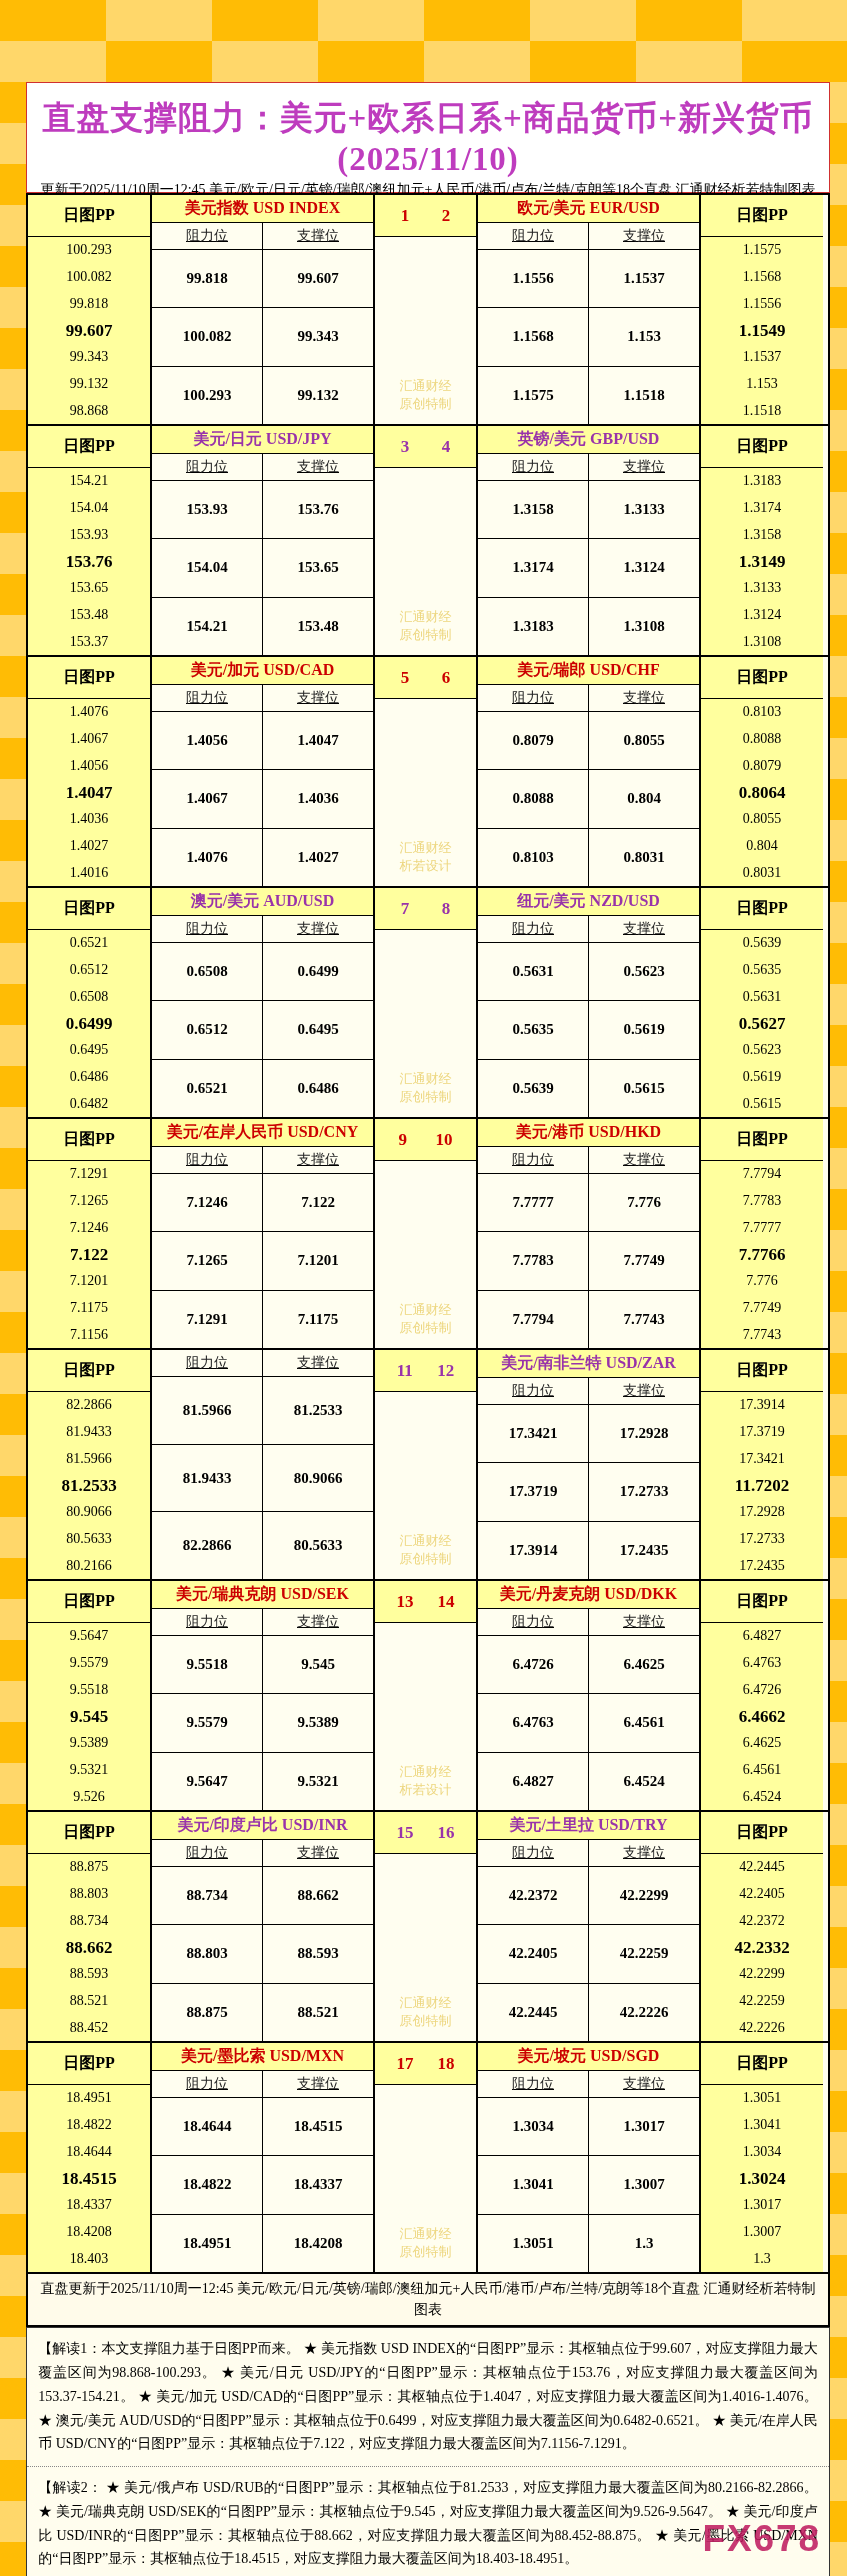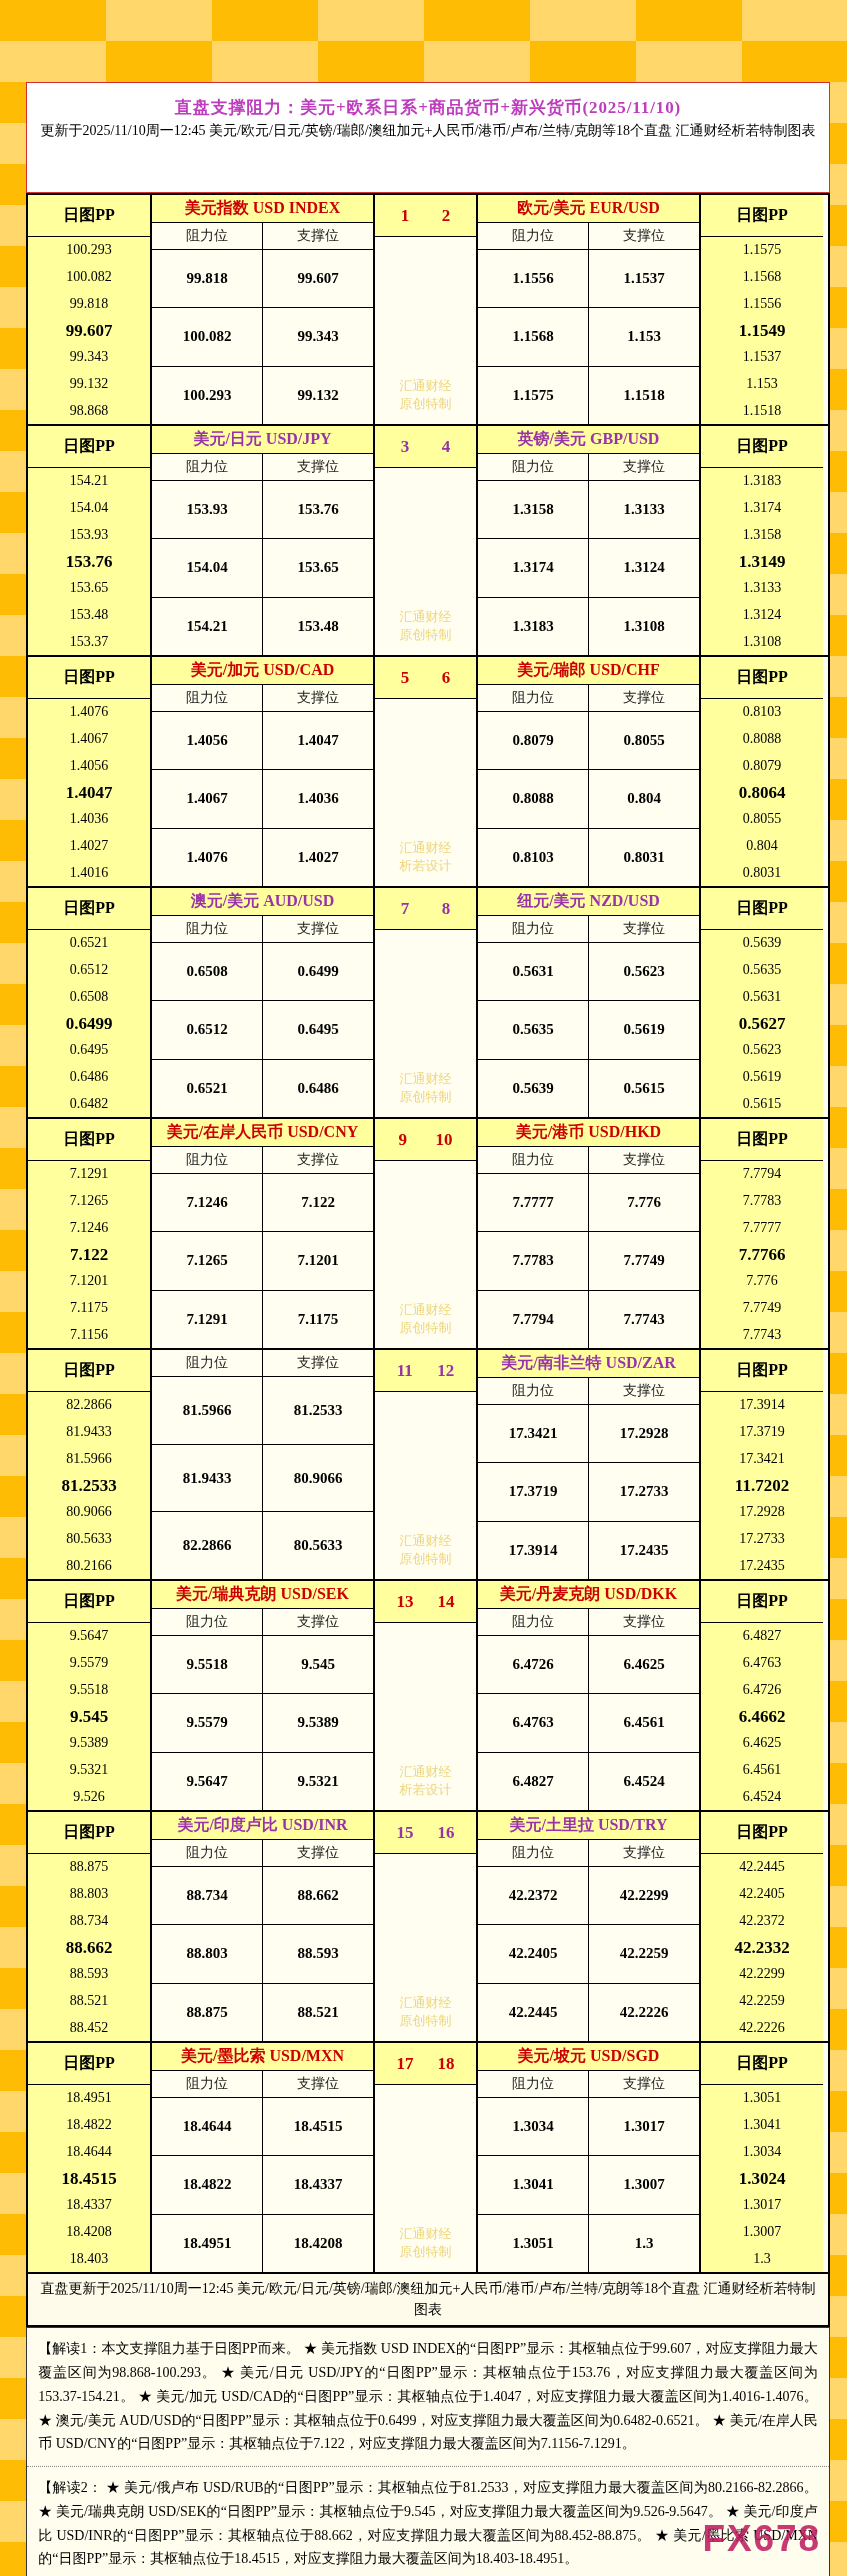--- a/index.html
+++ b/index.html
@@ -11,36 +11,36 @@
     font-family:"Liberation Serif","DejaVu Serif",serif;
     color:#000;
   }
   .page{position:relative;width:847px;height:2576px;box-sizing:border-box;padding:82px 0 0 26px;overflow:hidden;}
 
   
   .title-box{
     width:804px;box-sizing:border-box;height:111px;background:#FFFFFF;
     border:1.9px solid #D03030;text-align:center;padding-top:13px;
   }
-  .main-title{font-size:17px;font-weight:bold;color:#BE3CBE;letter-spacing:0.9px;}
+  .main-title{font-size:33px;font-weight:bold;color:#BE3CBE;letter-spacing:0.9px;}
   .subtitle{font-size:14px;margin-top:1px;line-height:1.5;padding:0 13px;color:#000;}
 
   
   .table-wrap{width:804px;box-sizing:border-box;border:2.8px solid #000;background:#FFFEF0;}
   .block{display:flex;height:229px;border-bottom:2.8px solid #000;}
   .block:last-child{border-bottom:none;}
 
   .pp-col{width:122px;background:#FFFF9E;display:flex;flex-direction:column;}
   .pp-head{height:42px;box-sizing:border-box;border-bottom:0.9px solid #000;display:flex;align-items:center;justify-content:center;font-weight:bold;font-size:16px;}
   .pp-val{flex:1;display:flex;align-items:center;justify-content:center;font-size:14px;}
   .pp-val.pivot{font-weight:bold;font-size:17px;}
 
   .pair-col{width:221px;box-sizing:content-box;border-left:2.8px solid #000;border-right:2.8px solid #000;display:flex;flex-direction:column;background:#FFFEF0;}
   .pair-title{height:28px;box-sizing:border-box;background:#FFFF9E;border-bottom:0.9px solid #000;display:flex;align-items:center;justify-content:center;font-weight:bold;font-size:16px;white-space:nowrap;}
-  .rs-head{height:26px;display:flex;border-bottom:1.9px solid #000;}
+  .rs-head{height:26px;display:flex;border-bottom:1.9px solid #000;text-decoration:underline;}
   .rs-head>div{flex:1;display:flex;align-items:center;justify-content:center;font-size:14px;color:#222;}
   .rs-head>div:first-child{border-right:0.9px solid #000;}
   .rs-row{flex:1;display:flex;border-bottom:1.9px solid #000;}
   .rs-row:last-child{border-bottom:none;}
   .rs-row>div{flex:1;display:flex;align-items:center;justify-content:center;font-weight:bold;font-size:15px;}
   .rs-row>div:first-child{border-right:0.9px solid #000;}
 
   .mid-col{width:101px;display:flex;flex-direction:column;background:#FFFEF0;}
   .mid-head{height:42px;box-sizing:border-box;background:#FFFF9E;border-bottom:0.9px solid #000;display:flex;align-items:center;justify-content:space-around;font-weight:bold;font-size:17px;padding:0 9.4px;}
   .mid-body{flex:1;display:flex;flex-direction:column;justify-content:flex-end;align-items:center;padding-bottom:11.2px;color:#EDD67E;font-size:13px;}

